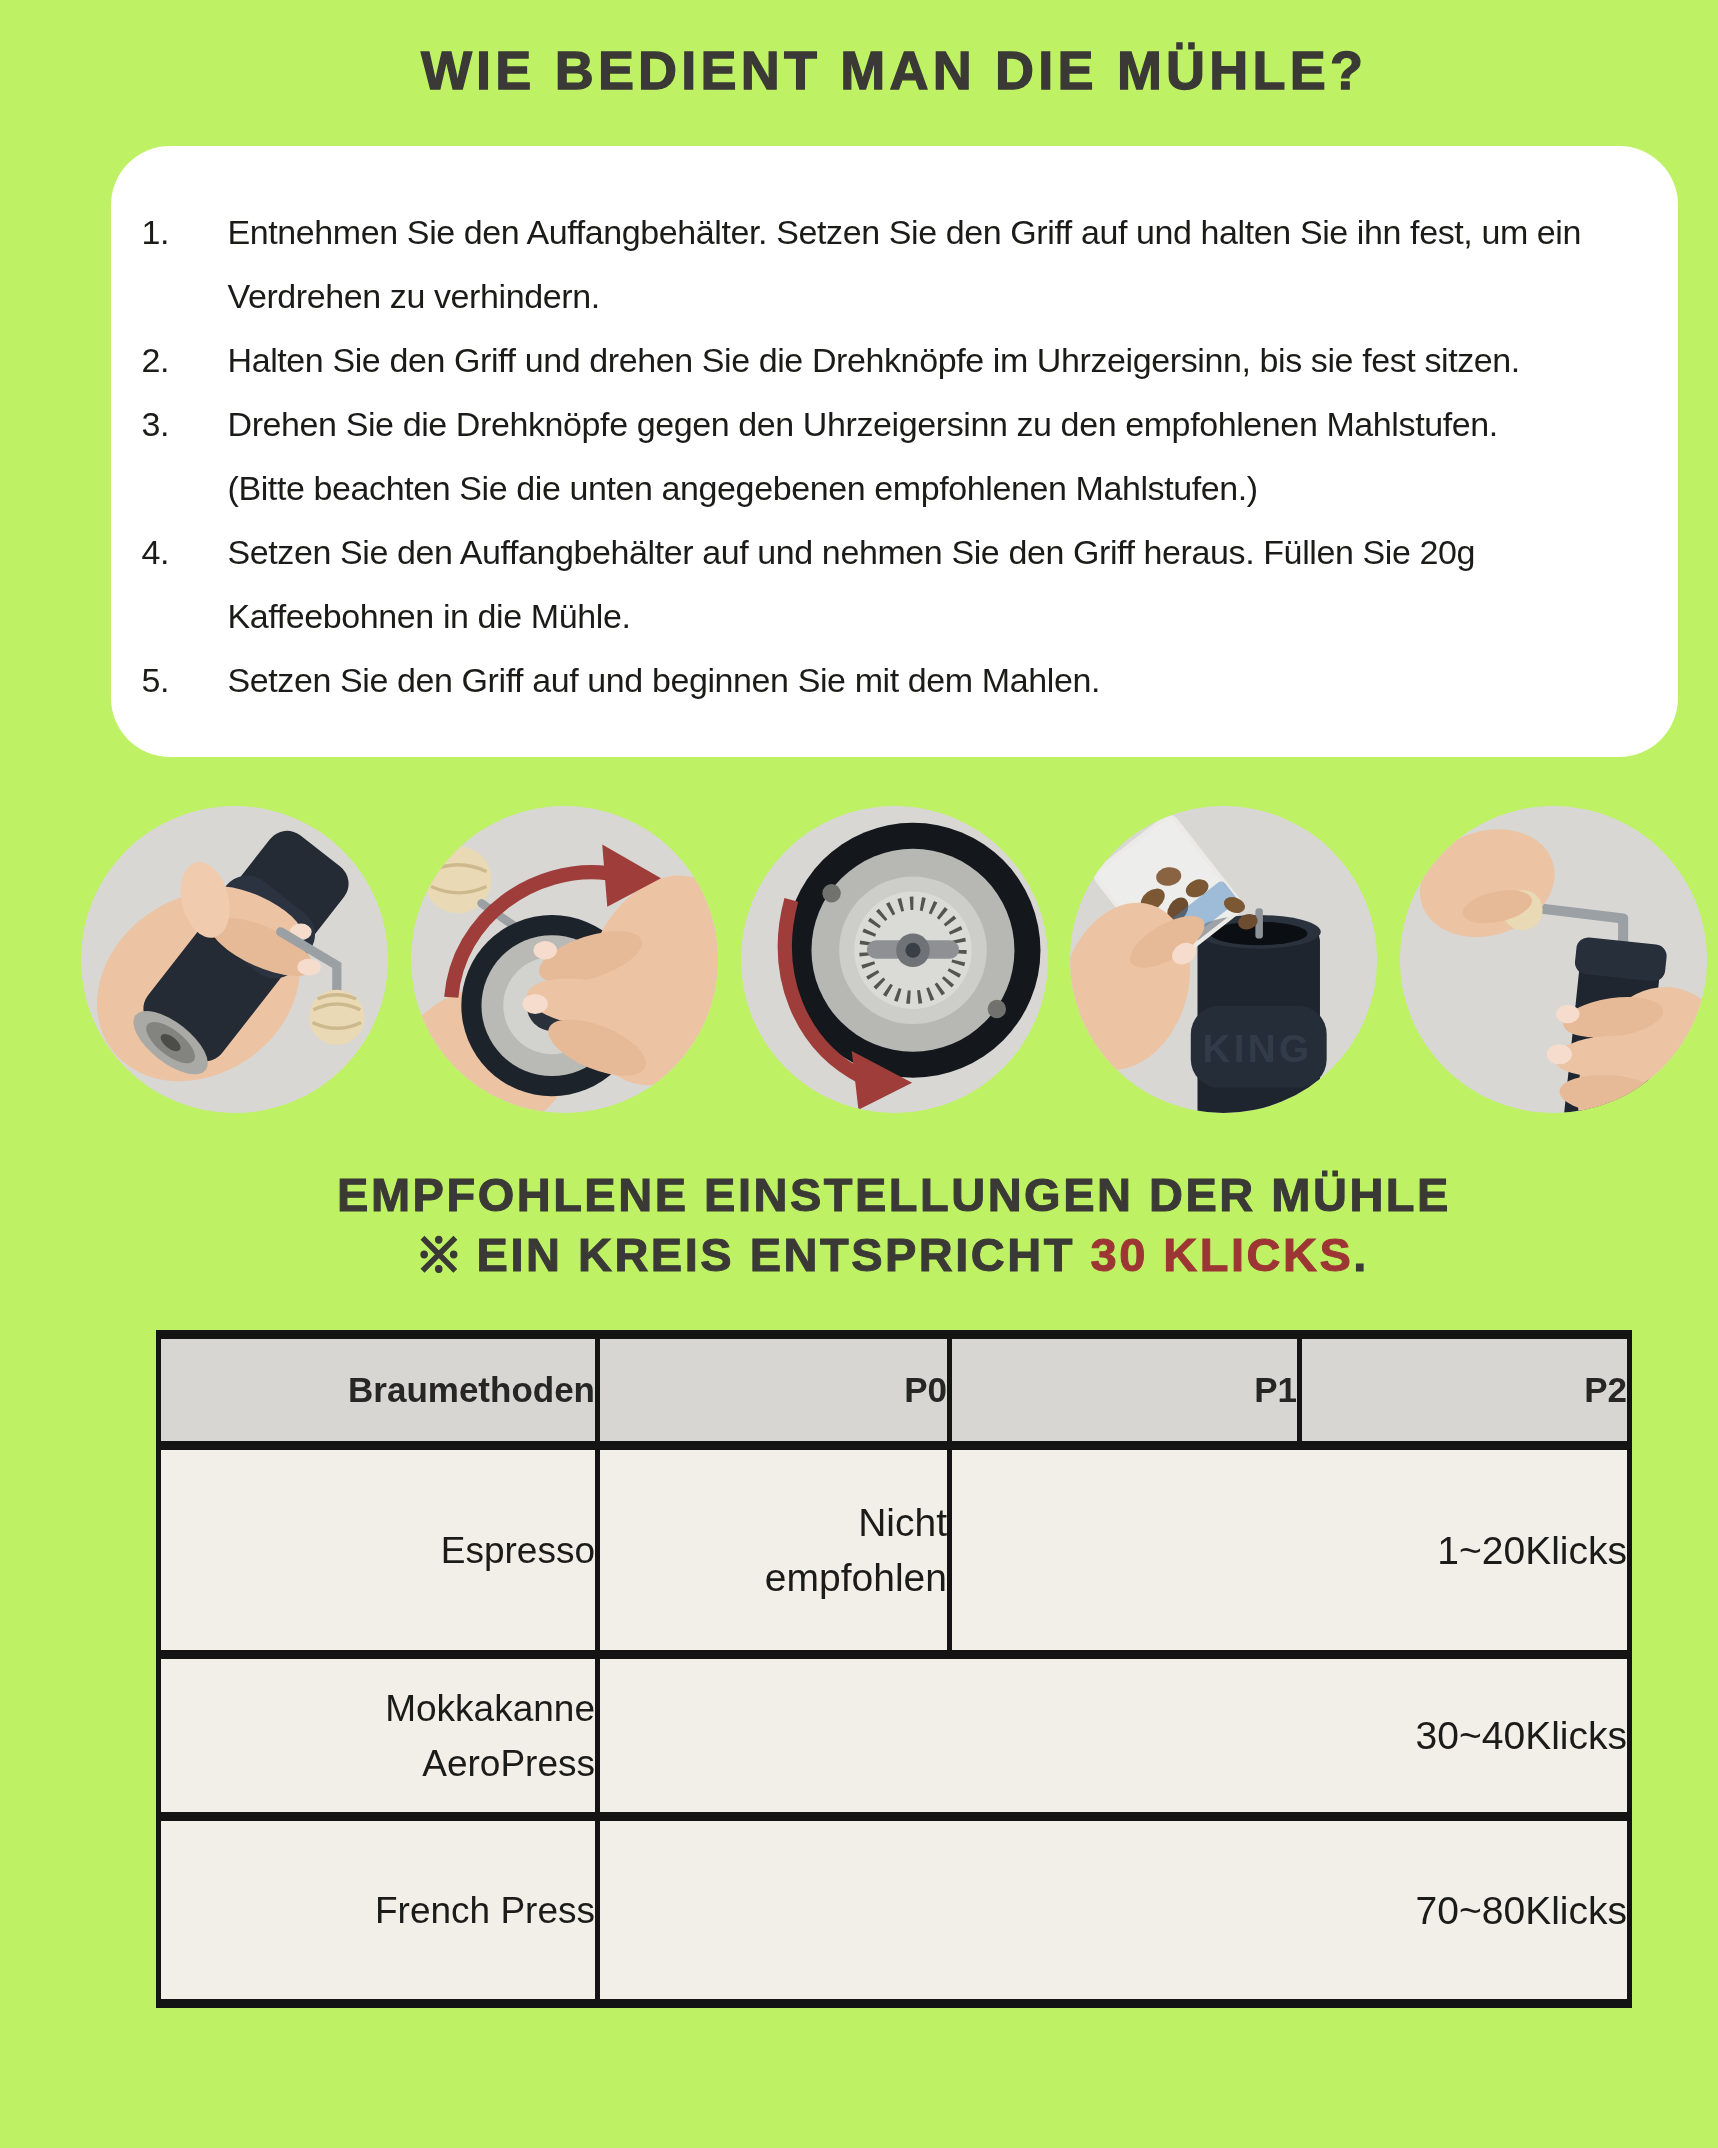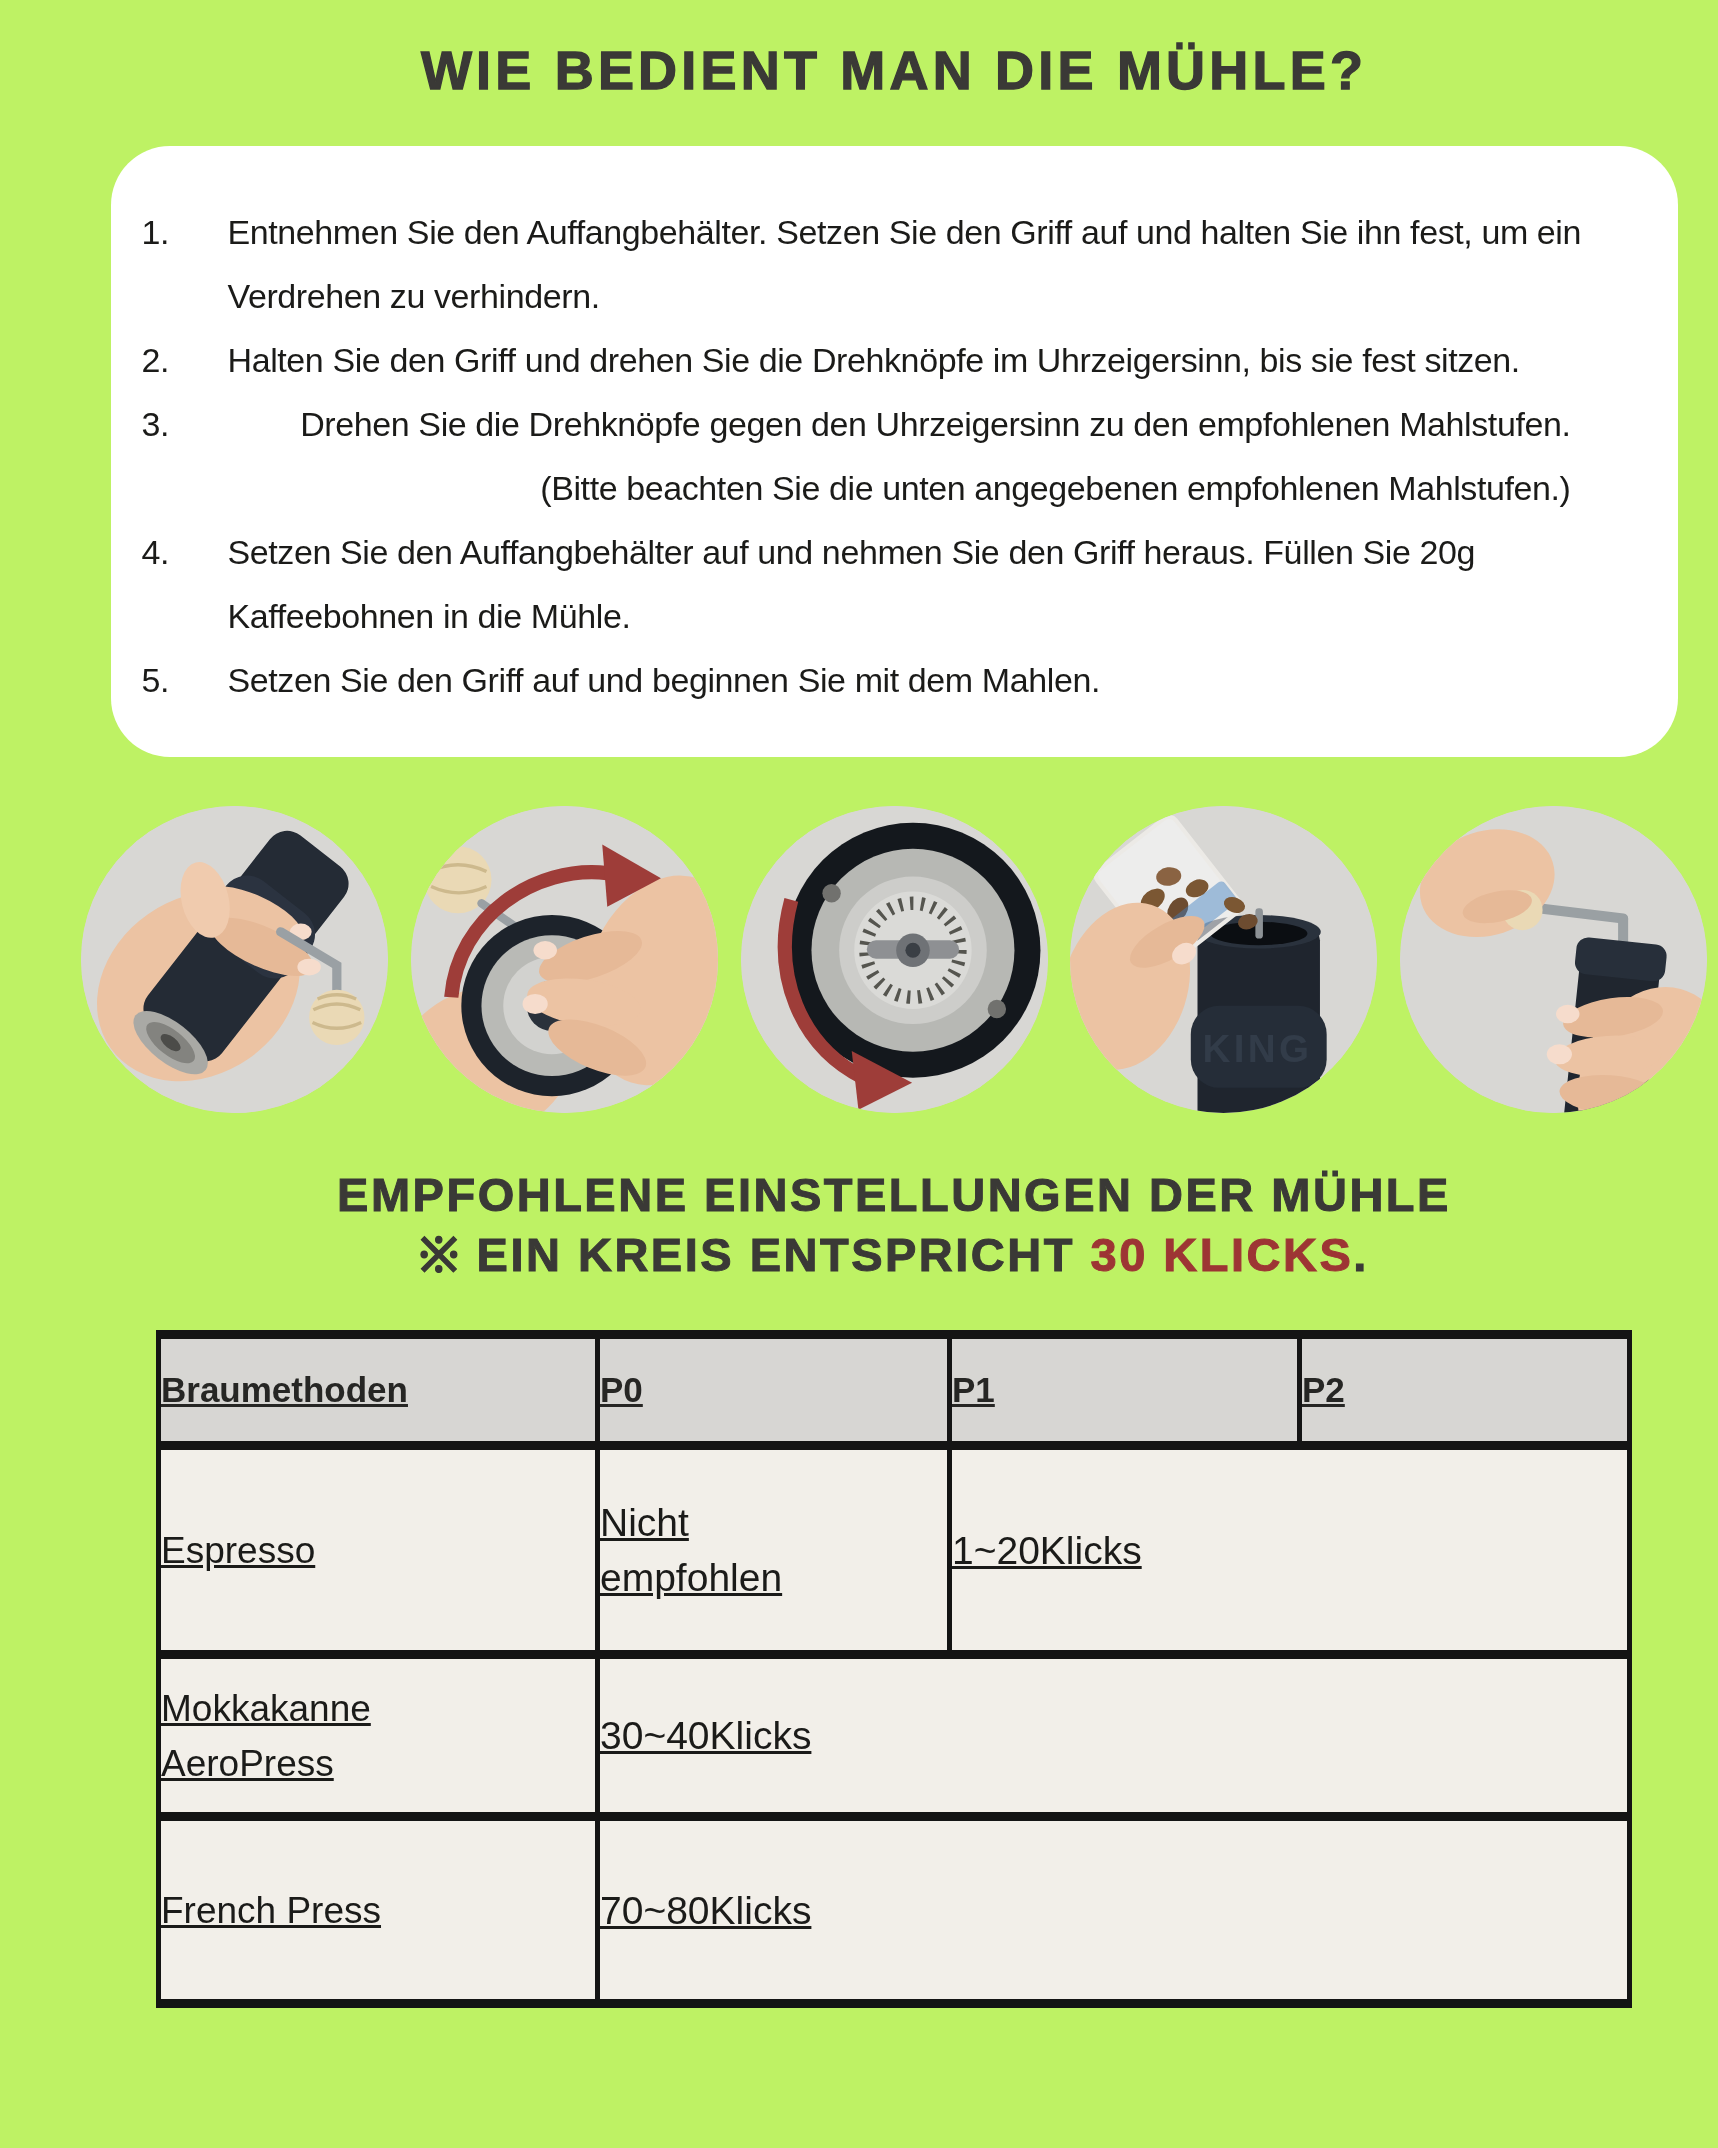--- a/index.html
+++ b/index.html
@@ -33,21 +33,21 @@
   .instr-item{display:flex;}
   .instr-num{
     flex:none;width:42px;
     font-size:34px;line-height:64px;color:#1b1b19;letter-spacing:-0.4px;
   }
   .instr-text{
     flex:1;
     font-size:34px;line-height:64px;color:#1b1b19;letter-spacing:-0.4px;margin-left:44px;
   }
   .w1{max-width:1393px;}
-  .w3{max-width:1343px;text-align:right;}
+  .w3{max-width:1343px;}
   .w4{max-width:1376px;}
   
   .photos{
     margin-top:49px;
     display:flex;justify-content:center;gap:22.7px;
   }
   .photo{
     width:307px;height:307px;border-radius:50%;
     overflow:hidden;background:#d8d7d4;
   }
@@ -65,23 +65,22 @@
   .settings-table{
     margin:45px auto 0 auto;
     border-collapse:collapse;
     table-layout:fixed;
     width:1471px;
     background:#f2efe9;
   }
   .settings-table th,.settings-table td{
     border:5px solid #141414;
     border-top-width:9.2px;border-bottom-width:9.2px;
-    text-align:left;vertical-align:middle;
+    text-align:right;vertical-align:middle;
     padding:0;
-    text-decoration:underline;
   }
   .settings-table th{
     background:#d7d6d3;
     height:102px;
     font-size:35px;font-weight:bold;color:#262624;
   }
   .method-cell{font-size:37px;color:#1b1b19;line-height:55px;}
   .value-cell{font-size:39px;color:#1b1b19;line-height:55px;}
   .prewrap{white-space:pre-line;}
   .row-espresso td{height:200px;}

